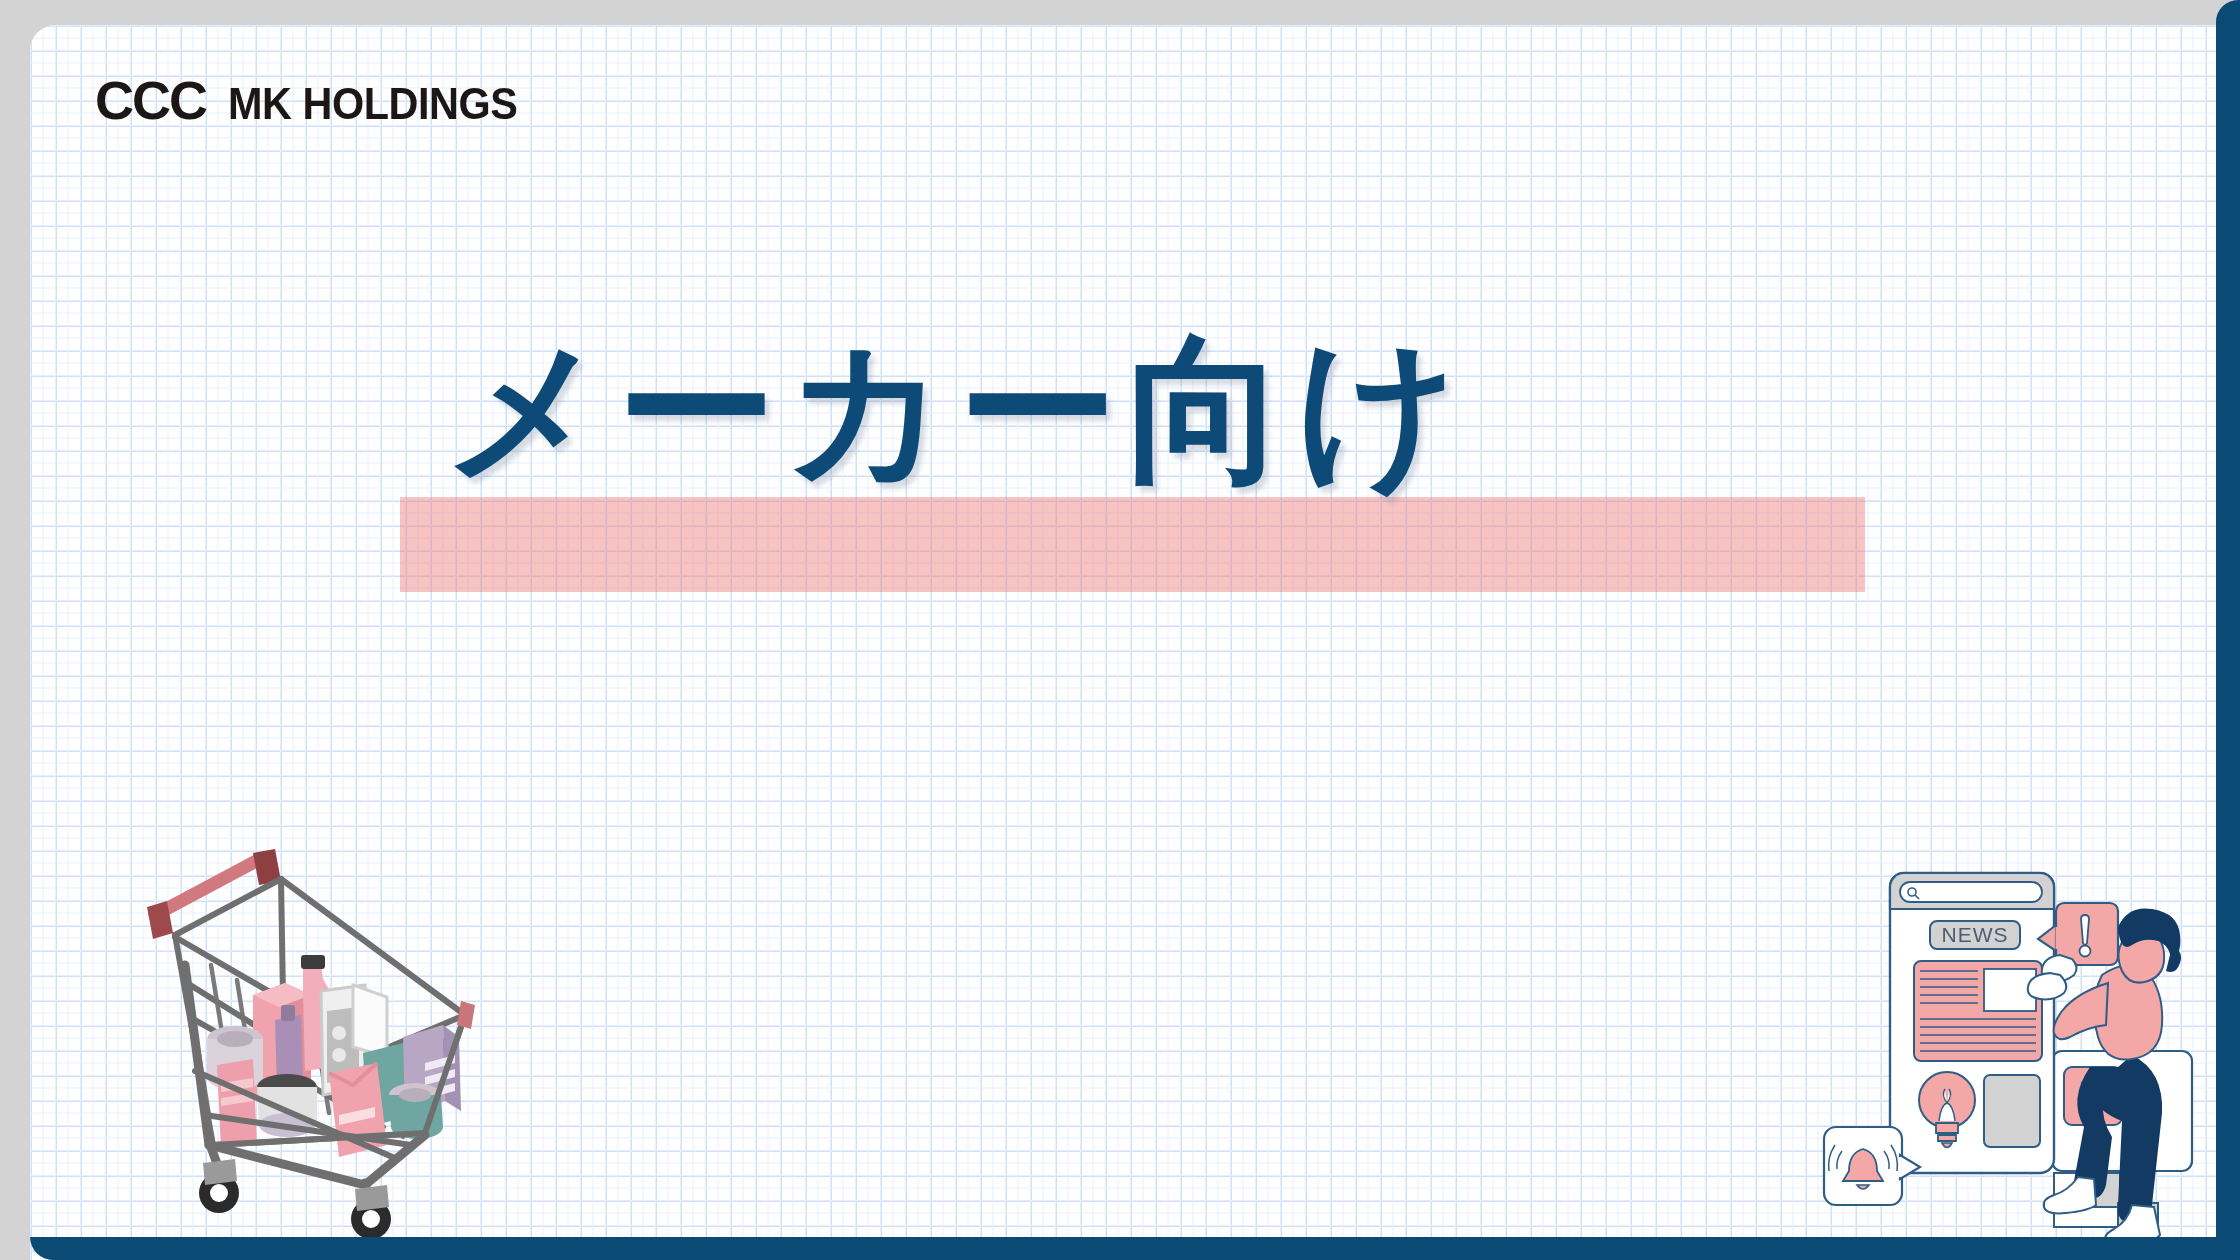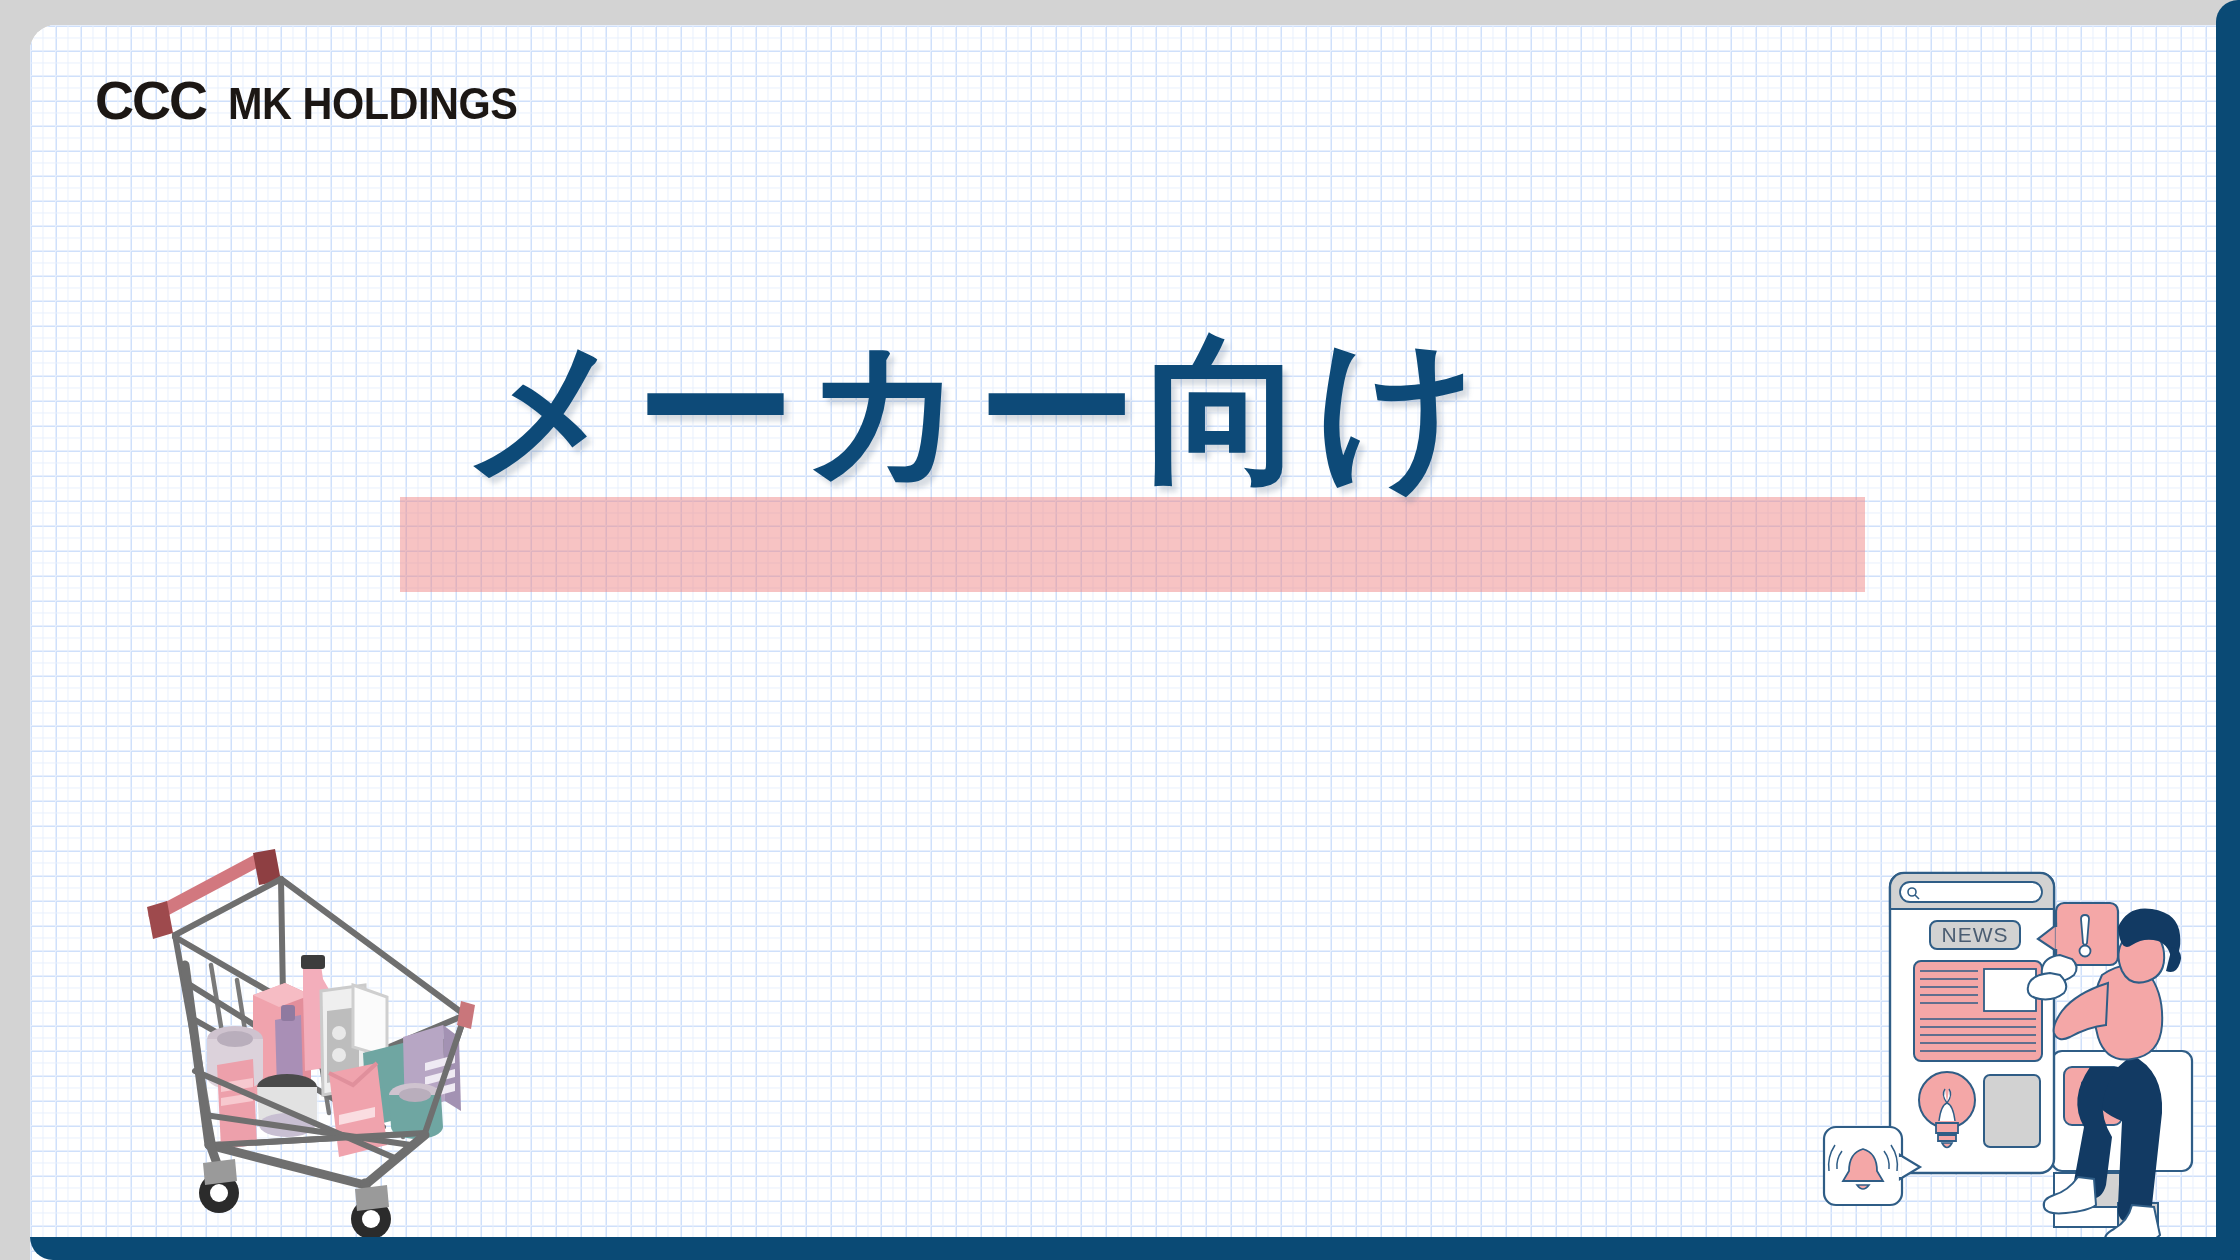--- a/index.html
+++ b/index.html
@@ -63,21 +63,20 @@
   .logo-mk{
     font-size:45px;font-weight:700;color:#1c1714;
     letter-spacing:-0.5px;margin-left:22px;
     font-family:"Liberation Sans","DejaVu Sans",sans-serif;
     transform:scaleX(.92);transform-origin:left bottom;
   }
   
   .title-wrap{
     position:absolute;left:0;top:300px;width:1852px;
     text-align:center;
-    padding-left:19px;
   }
   .hl-bar{
     position:absolute;
     left:370px;top:172px;
     width:1465px;height:95px;
     background:rgba(239,129,129,.48);
     z-index:1;
   }
   .tline{
     position:relative;z-index:2;

